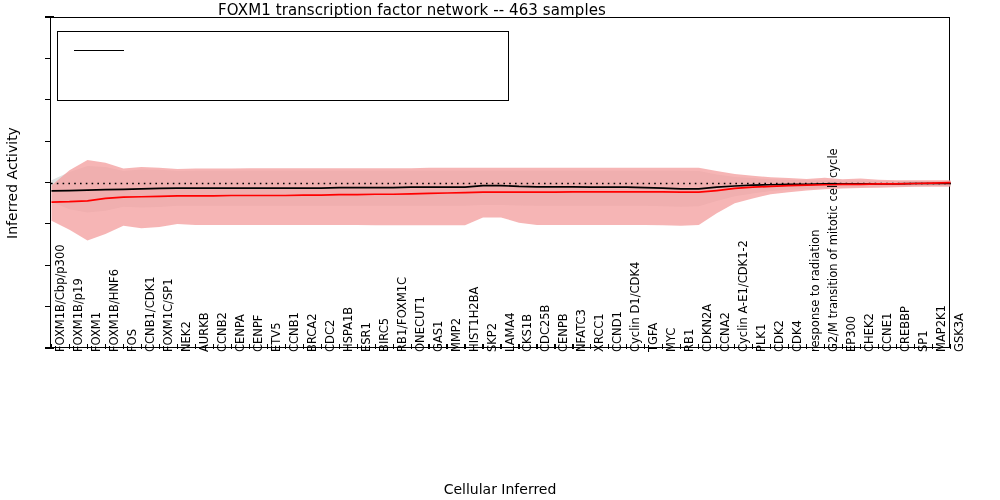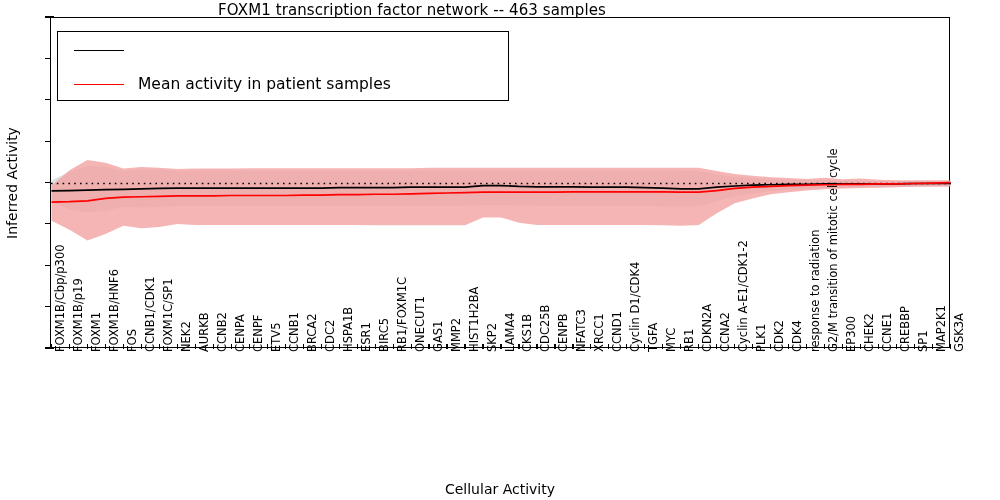--- a/index.html
+++ b/index.html
@@ -37,21 +37,21 @@
   .lgtxt{position:absolute;left:80px;top:8px;font-size:15.5px;white-space:nowrap;}
 </style>
 </head>
 <body>
 
 <div id="fig">
 
   <div id="title">FOXM1 transcription factor network -- 463 samples</div>
 
   <div id="ylabel">Inferred Activity</div>
-  <div id="xlabel">Cellular Activity</div>
+  <div id="xlabel">Cellular Inferred</div>
 
   <div id="yticklayer">
       <div class="ytickmark" style="top: 347.4px; left: 45px; position: absolute;"></div>
       <div class="ytickin" style="top: 347.4px; left: 50px; position: absolute;"></div>
       <div class="ytickmark" style="top: 306.025px; left: 45px; position: absolute;"></div>
       <div class="ytickin" style="top: 306.025px; left: 50px; position: absolute;"></div>
       <div class="ytickmark" style="top: 264.65px; left: 45px; position: absolute;"></div>
       <div class="ytickin" style="top: 264.65px; left: 50px; position: absolute;"></div>
       <div class="ytickmark" style="top: 223.275px; left: 45px; position: absolute;"></div>
       <div class="ytickin" style="top: 223.275px; left: 50px; position: absolute;"></div>
@@ -125,24 +125,20 @@
         <div class="xtickmark" style="left: 826.98px; top: 326px; position: absolute;"></div>
         <div class="xtickmark" style="left: 844.96px; top: 326px; position: absolute;"></div>
         <div class="xtickmark" style="left: 862.94px; top: 326px; position: absolute;"></div>
         <div class="xtickmark" style="left: 880.92px; top: 326px; position: absolute;"></div>
         <div class="xtickmark" style="left: 898.9px; top: 326px; position: absolute;"></div>
       </div>
     <div id="legend">
         <div class="lgrow" style="top: 1px;">
           <div class="lgline" style="border-top-color: rgb(0, 0, 0);"></div>
         </div>
-        <div class="lgrow" style="top: 35px;">
-          <div class="lgline" style="border-top-color: rgb(255, 0, 0);"></div>
-          <div class="lgtxt">Mean activity in patient samples</div>
-        </div>
       </div>
   </div>
 
   <div id="xlablayer">
       <div class="xtlab" style="left: 55px; top: 352px;">FOXM1B/Cbp/p300</div>
       <div class="xtlab" style="left: 72.98px; top: 352px;">FOXM1B/p19</div>
       <div class="xtlab" style="left: 90.96px; top: 352px;">FOXM1</div>
       <div class="xtlab" style="left: 108.94px; top: 352px;">FOXM1B/HNF6</div>
       <div class="xtlab" style="left: 126.92px; top: 352px;">FOS</div>
       <div class="xtlab" style="left: 144.9px; top: 352px;">CCNB1/CDK1</div>

